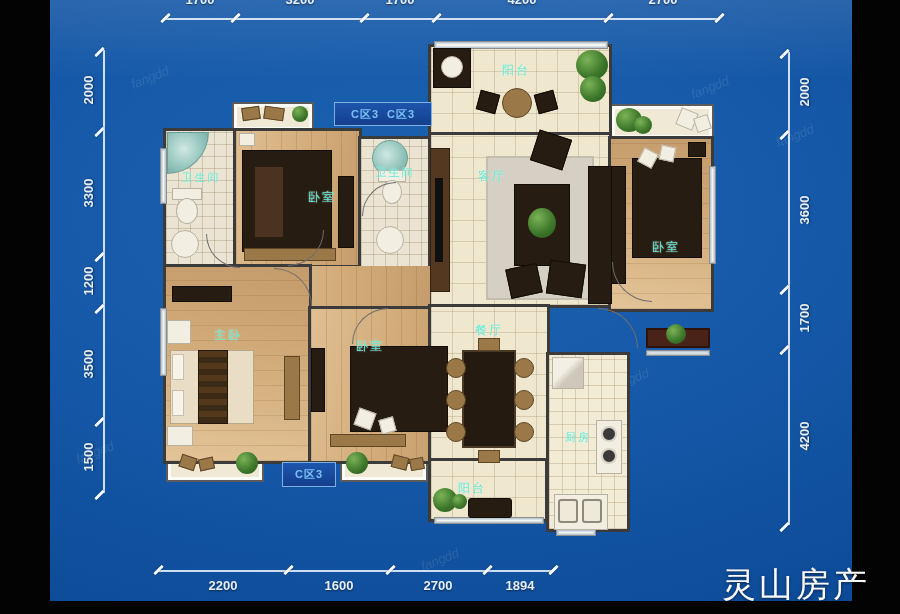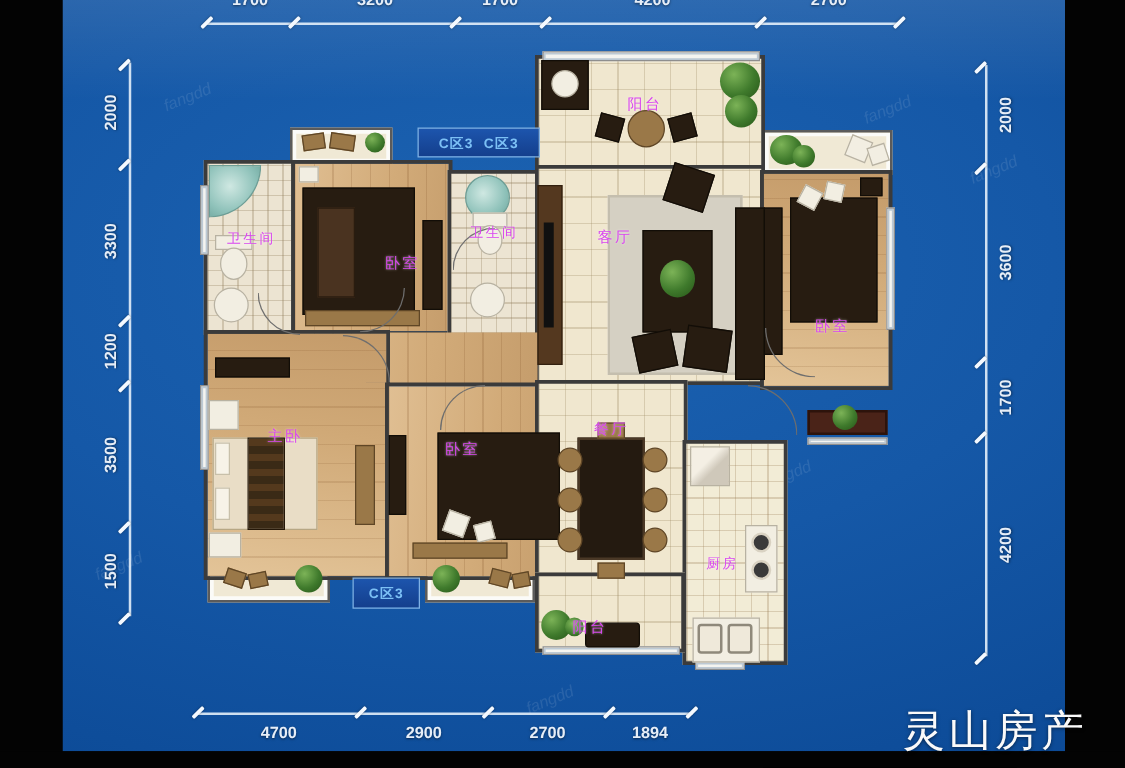--- a/index.html
+++ b/index.html
@@ -34,22 +34,22 @@
   .tile-sm{background:
       repeating-linear-gradient(0deg, rgba(140,120,85,.30) 0 1px, rgba(0,0,0,0) 1px 12px),
       repeating-linear-gradient(90deg, rgba(140,120,85,.30) 0 1px, rgba(0,0,0,0) 1px 12px),
       #ece4d2;}
   .checker{background:
       repeating-linear-gradient(0deg, rgba(150,120,80,.28) 0 1px, rgba(0,0,0,0) 1px 13px),
       repeating-linear-gradient(90deg, rgba(150,120,80,.28) 0 1px, rgba(0,0,0,0) 1px 13px),
       #f2ecd6;}
   .bay{background:#f0e9d5;border:2px solid #5b5b5b;box-shadow:inset 0 0 0 3px #fbfbf8;}
   .win{background:#f4f4f0;border:1px solid #8e8e8e;box-shadow:inset 0 0 0 1.5px #bcc9d4;}
-  .roomlabel{color:#d946ef;font-size:12px;letter-spacing:2px;white-space:nowrap;
-    transform:translate(-50%,-50%);text-shadow:0 0 2px rgba(255,255,255,.6);margin-top:14px;}
+  .roomlabel{color:#5eead4;font-size:12px;letter-spacing:2px;white-space:nowrap;
+    transform:translate(-50%,-50%);text-shadow:0 0 2px rgba(255,255,255,.6);}
   .dark-f{background:#271c11;border:1px solid #120d07;}
   .tan-f{background:#9a7848;border:1px solid #5f4626;}
   .white-f{background:#f2eee2;border:1px solid #b8b2a2;}
   .plant{border-radius:50%;background:radial-gradient(circle at 35% 32%, #7cb357 0%, #3f7a2c 55%, #265417 100%);
     border:none;}
   .rug{background:#d5d0c3;box-shadow:inset 0 0 0 2px #c4beae;}
   .teal{background:radial-gradient(circle at 40% 40%, #cfe8e2, #8fc2ba 60%, #6ba39a);border:1px solid #6d9d95;}
   .arc{border:1.6px solid #6e6e6e;background:transparent;}
   .marker{background:linear-gradient(180deg,#1d55ad,#143f8d);border:1px solid #7fb0e4;
     color:#7cc0f5;display:flex;align-items:center;justify-content:center;gap:8px;
@@ -86,22 +86,22 @@
   <div class="abs dimlabel" style="left:400px;top:-8px;">1700</div>
   <div class="abs dimlabel" style="left:522px;top:-8px;">4200</div>
   <div class="abs dimlabel" style="left:663px;top:-8px;">2700</div>
 
   <div class="abs dimline h-line" style="left:158px;top:570px;width:396px;"></div>
   <div class="abs tick" style="left:157px;top:564px;"></div>
   <div class="abs tick" style="left:287px;top:564px;"></div>
   <div class="abs tick" style="left:389px;top:564px;"></div>
   <div class="abs tick" style="left:486px;top:564px;"></div>
   <div class="abs tick" style="left:552px;top:564px;"></div>
-  <div class="abs dimlabel" style="left:223px;top:578px;">4700</div>
-  <div class="abs dimlabel" style="left:339px;top:578px;">2900</div>
+  <div class="abs dimlabel" style="left:223px;top:578px;">2200</div>
+  <div class="abs dimlabel" style="left:339px;top:578px;">1600</div>
   <div class="abs dimlabel" style="left:438px;top:578px;">2700</div>
   <div class="abs dimlabel" style="left:520px;top:578px;">1894</div>
 
   <div class="abs dimline v-line" style="left:103px;top:50px;height:443px;"></div>
   <div class="abs tick" style="left:98px;top:46px;"></div>
   <div class="abs tick" style="left:98px;top:126px;"></div>
   <div class="abs tick" style="left:98px;top:251px;"></div>
   <div class="abs tick" style="left:98px;top:303px;"></div>
   <div class="abs tick" style="left:98px;top:416px;"></div>
   <div class="abs tick" style="left:98px;top:489px;"></div>

